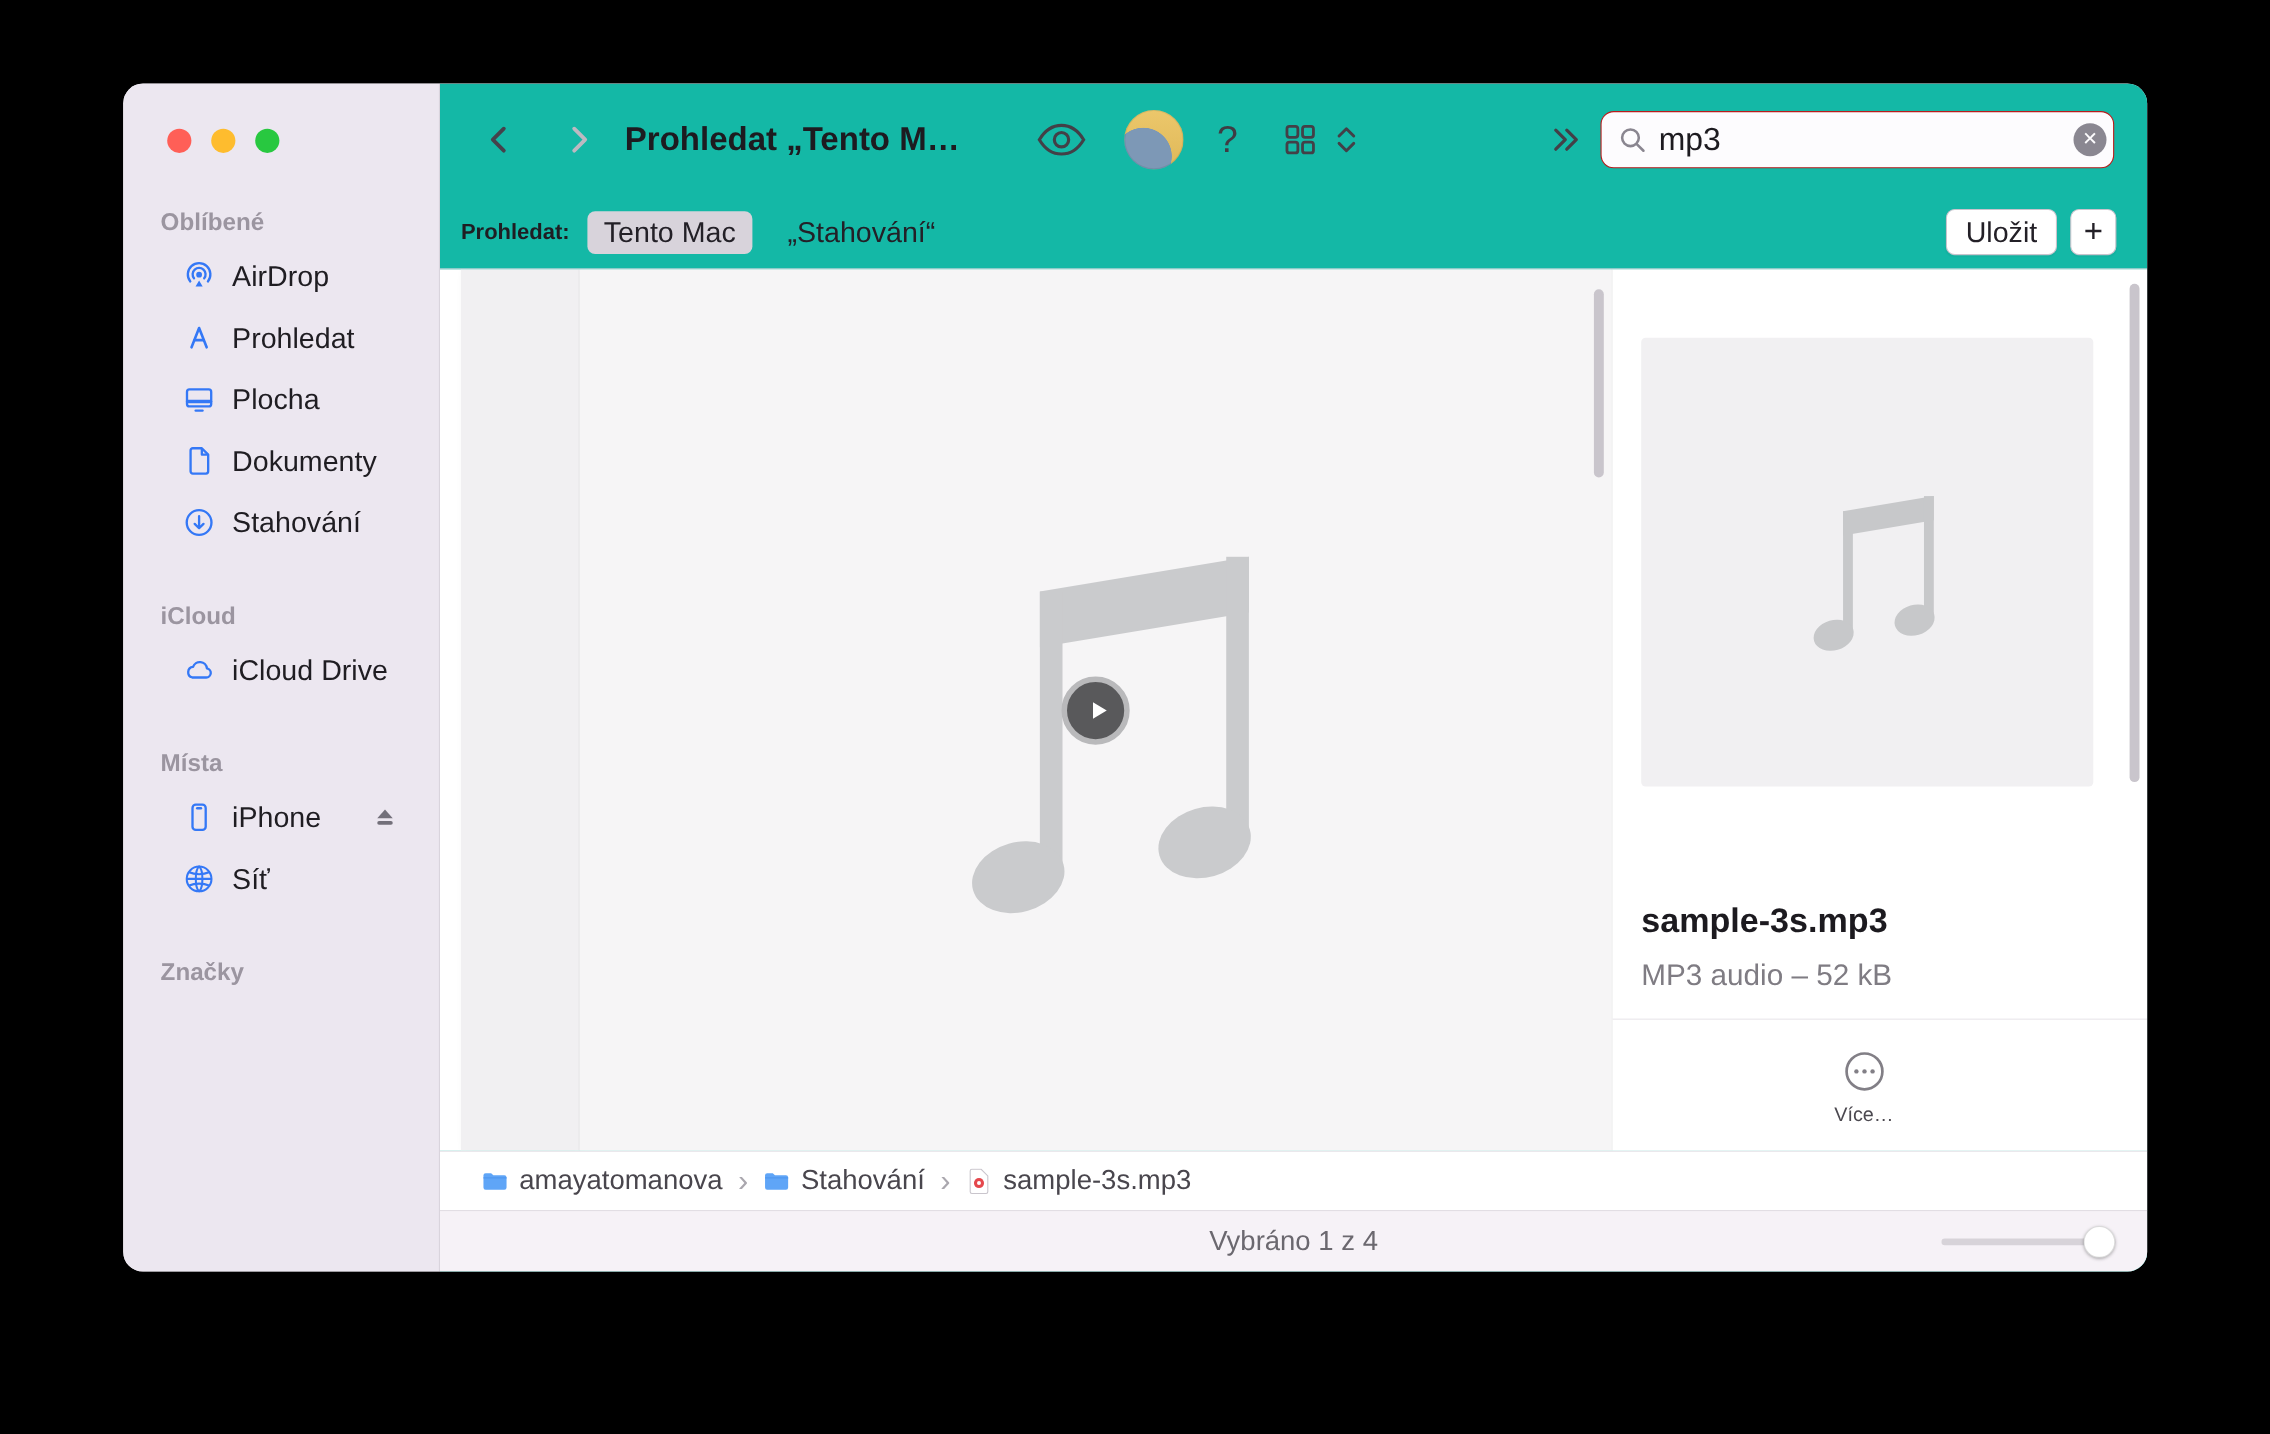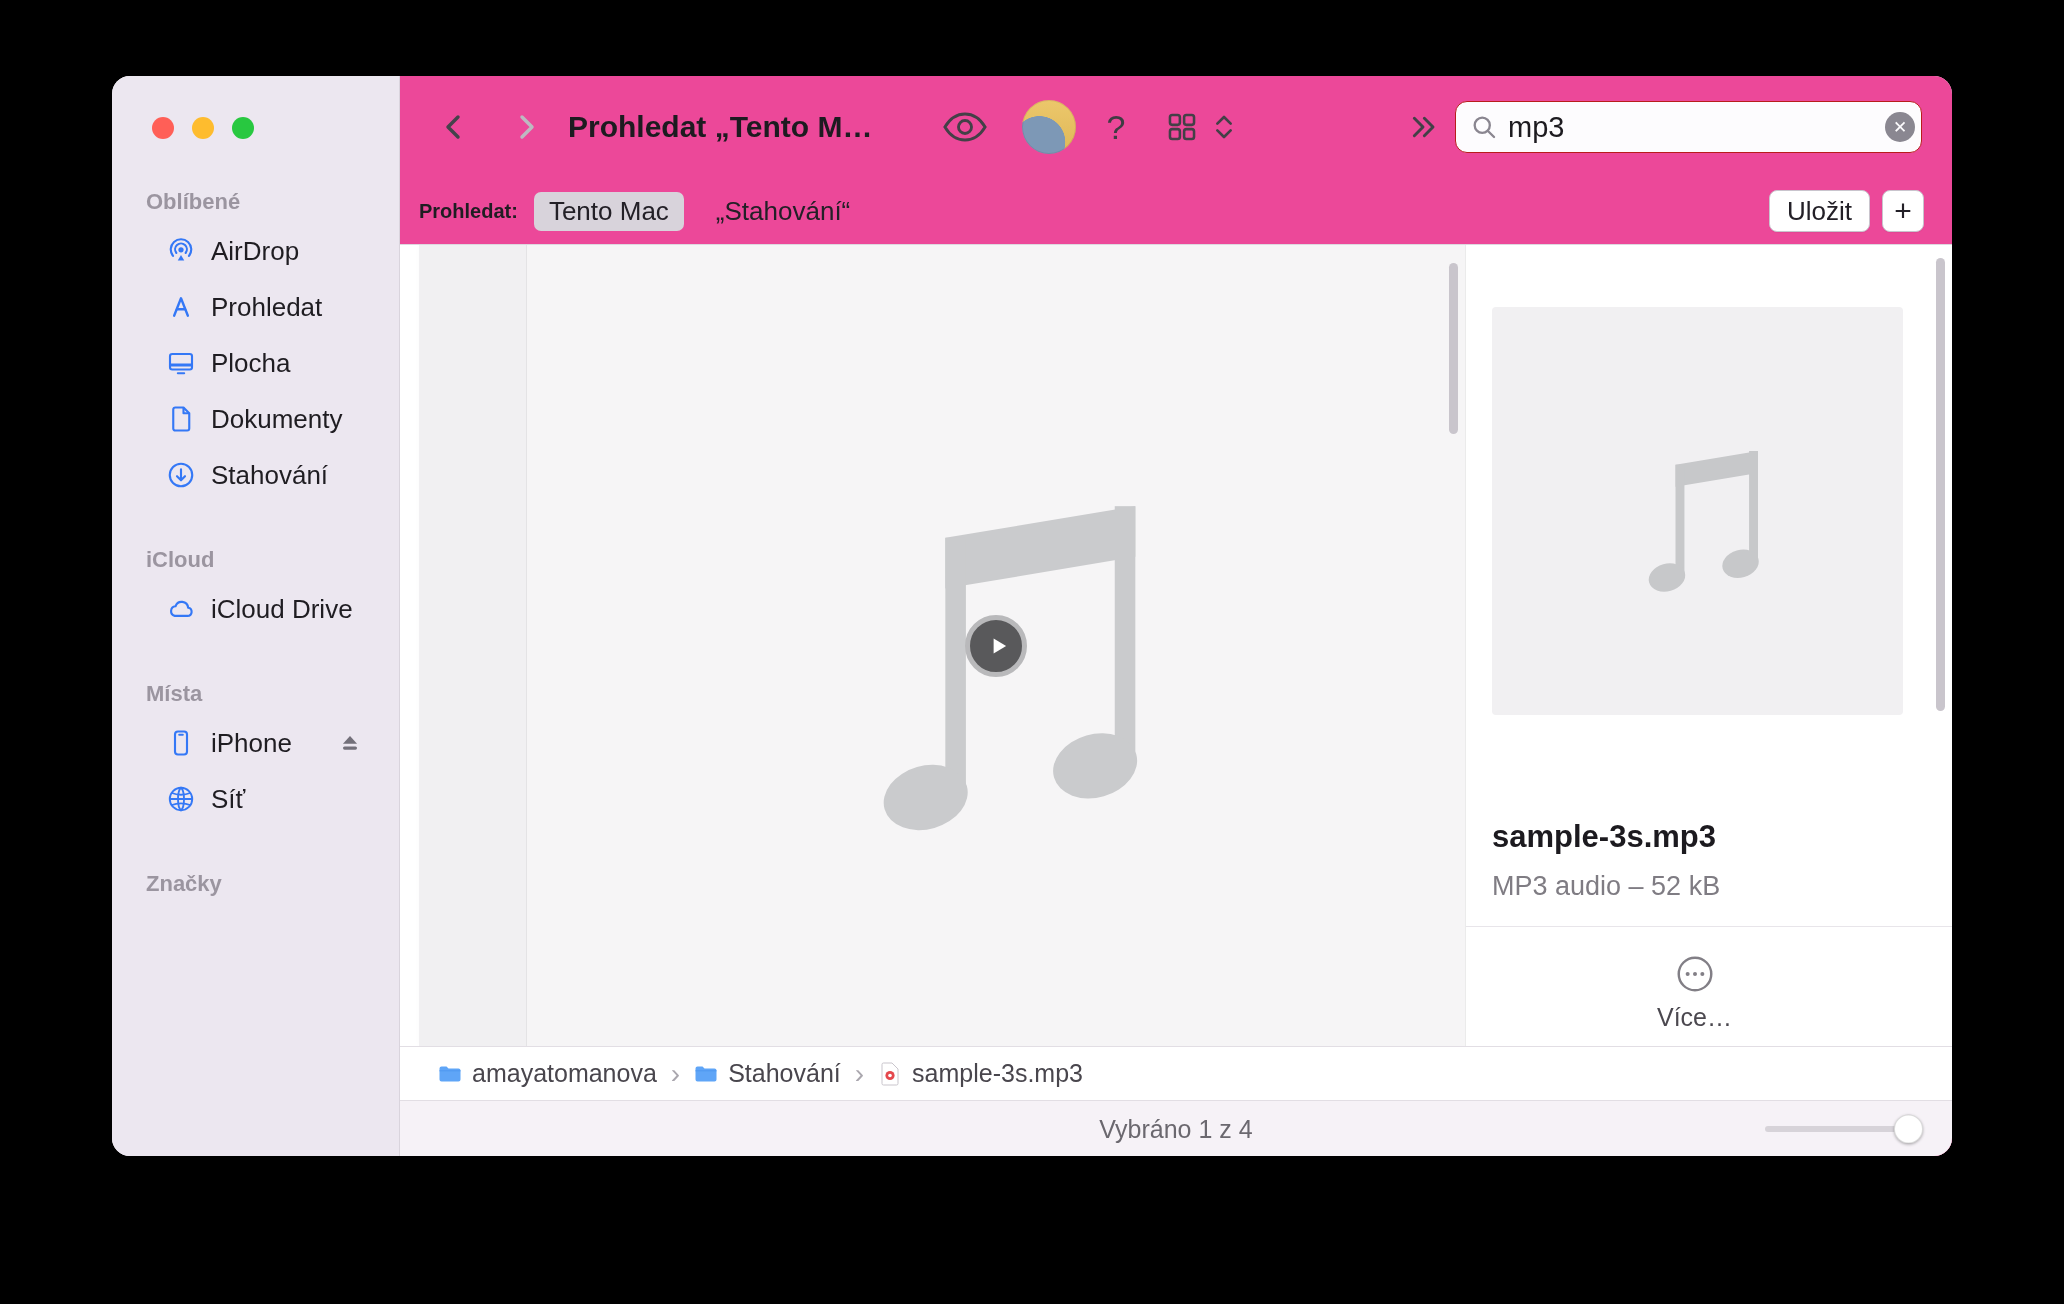--- a/index.html
+++ b/index.html
@@ -17,21 +17,21 @@
   .tl.close { background:#ff5f57; } .tl.min { background:#febc2e; } .tl.max { background:#28c840; }
   .section-header { font-size:22px; font-weight:700; color:#9b95a0; padding-left:34px; margin:46px 0 10px; }
   .section-header.first { margin-top:50px; }
   .side-item { display:flex; align-items:center; height:52px; margin-bottom:4px; padding-left:54px; border-radius:12px; }
   .sicon { width:30px; height:30px; color:#3478f6; flex:0 0 30px; display:flex; align-items:center; justify-content:center; }
   .sicon svg { width:30px; height:30px; }
   .slabel { font-size:26px; color:#1f1d22; margin-left:15px; white-space:nowrap; }
   .eject { margin-left:auto; margin-right:36px; color:#73707a; width:26px; height:26px; }
   .eject svg { width:26px; height:26px; }
   
-  .main { flex:1; display:flex; flex-direction:column; background:#ec4899; }
+  .main { flex:1; display:flex; flex-direction:column; background:#14b8a6; }
   
   .toolbar { height:102px; display:flex; align-items:center; padding:0 30px 0 38px; }
   .nav-btn { width:32px; height:32px; color:#45424b; }
   .nav-btn svg { width:32px; height:32px; }
   .nav-btn.disabled { color:#bdb9c1; margin-left:40px; }
   .win-title { font-size:30px; font-weight:700; color:#1d1b20; margin-left:26px; white-space:nowrap; }
   .tb-icon { color:#434047; display:flex; align-items:center; justify-content:center; }
   .tb-eye { margin-left:70px; } .tb-eye svg { width:46px; height:32px; }
   .avatar { margin-left:34px; width:54px; height:54px; border-radius:50%;
     background: radial-gradient(circle at 32% 78%, #7d98b6 0 46%, transparent 47%), linear-gradient(180deg,#ecc76b,#dfb858);
@@ -77,21 +77,21 @@
     border-left:1px solid rgba(0,0,0,.08); display:flex; flex-direction:column; }
   .thumb-box { margin:62px 0 0 26px; width:411px; height:408px; background:#f1f0f2; border-radius:4px;
     display:flex; align-items:center; justify-content:center; }
   .note-thumb { width:165px; height:171px; color:#c7c8ca; }
   .file-name { margin:104px 0 0 26px; font-size:31px; font-weight:700; color:#1c1a1f; }
   .file-info { margin:16px 0 0 26px; font-size:27px; color:#7f7c83; }
   .panel-divider { margin-top:24px; height:1px; background:#e8e5ea; width:100%; }
   .more-wrap { margin-top:26px; display:flex; flex-direction:column; align-items:center; width:457px; }
   .more-icon { width:42px; height:42px; color:#827f86; }
   .more-icon svg { width:42px; height:42px; }
-  .more-label { margin-top:8px; font-size:25px; color:#4b484f; }
+  .more-label { margin-top:8px; font-size:18px; color:#4b484f; }
   
   .pathbar { height:54px; background:#fff; border-top:1px solid #e2dee4; display:flex; align-items:center; padding-left:38px; }
   .path-item { display:flex; align-items:center; }
   .path-item .picon { width:24px; height:24px; margin-right:10px; display:flex; }
   .path-item .picon svg { width:24px; height:24px; }
   .path-label { font-size:25px; color:#49464d; }
   .path-sep { font-size:28px; color:#aaa7ae; margin:0 14px; line-height:1; }
   
   .statusbar { height:56px; background:#f6f2f7; border-top:1px solid #e2dee4; position:relative; }
   .status-text { position:absolute; left:50%; top:50%; transform:translate(-50%,-50%); font-size:25px; color:#6b686f; }

